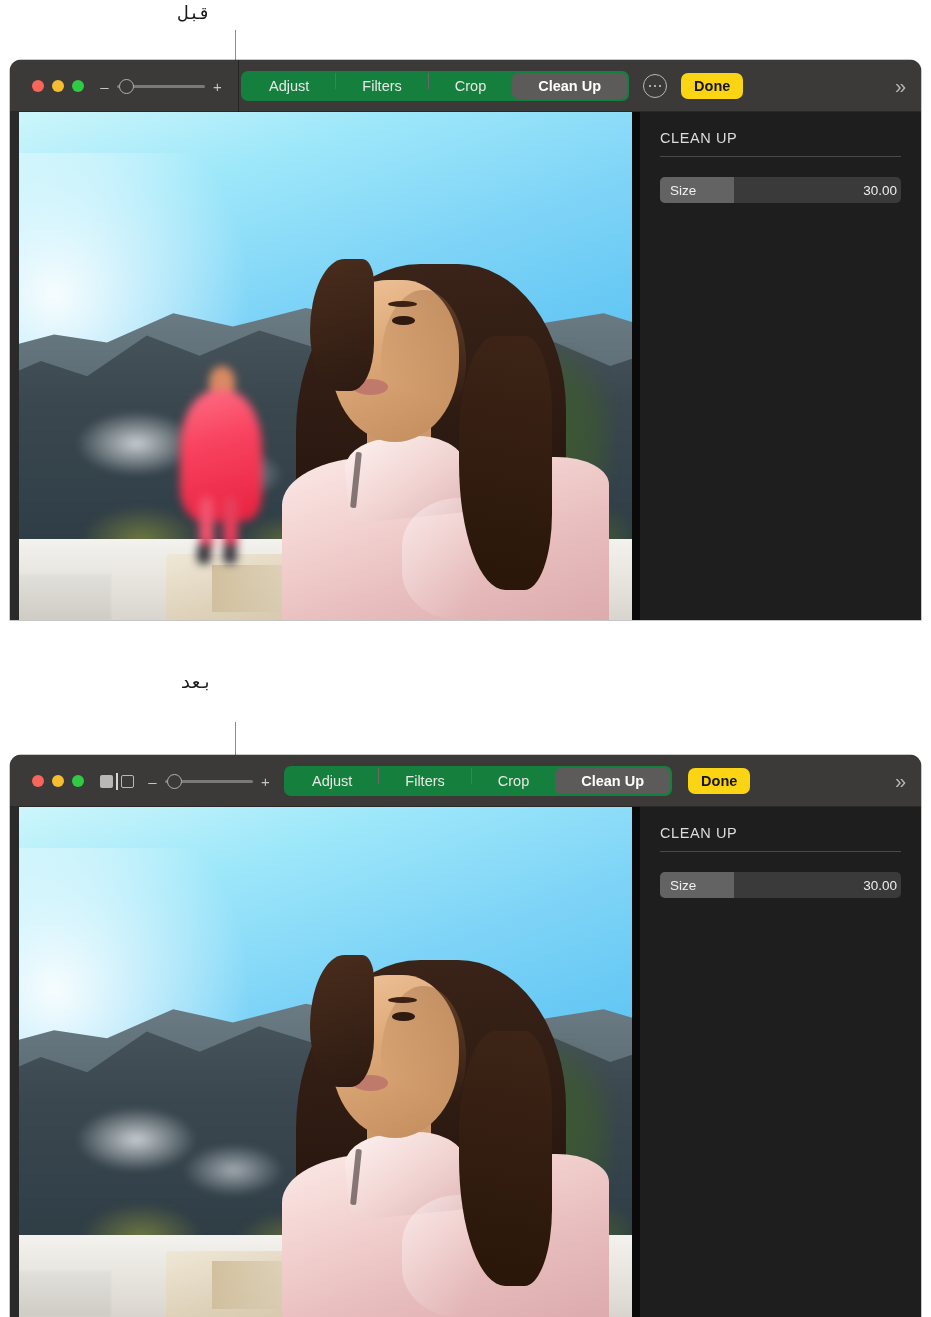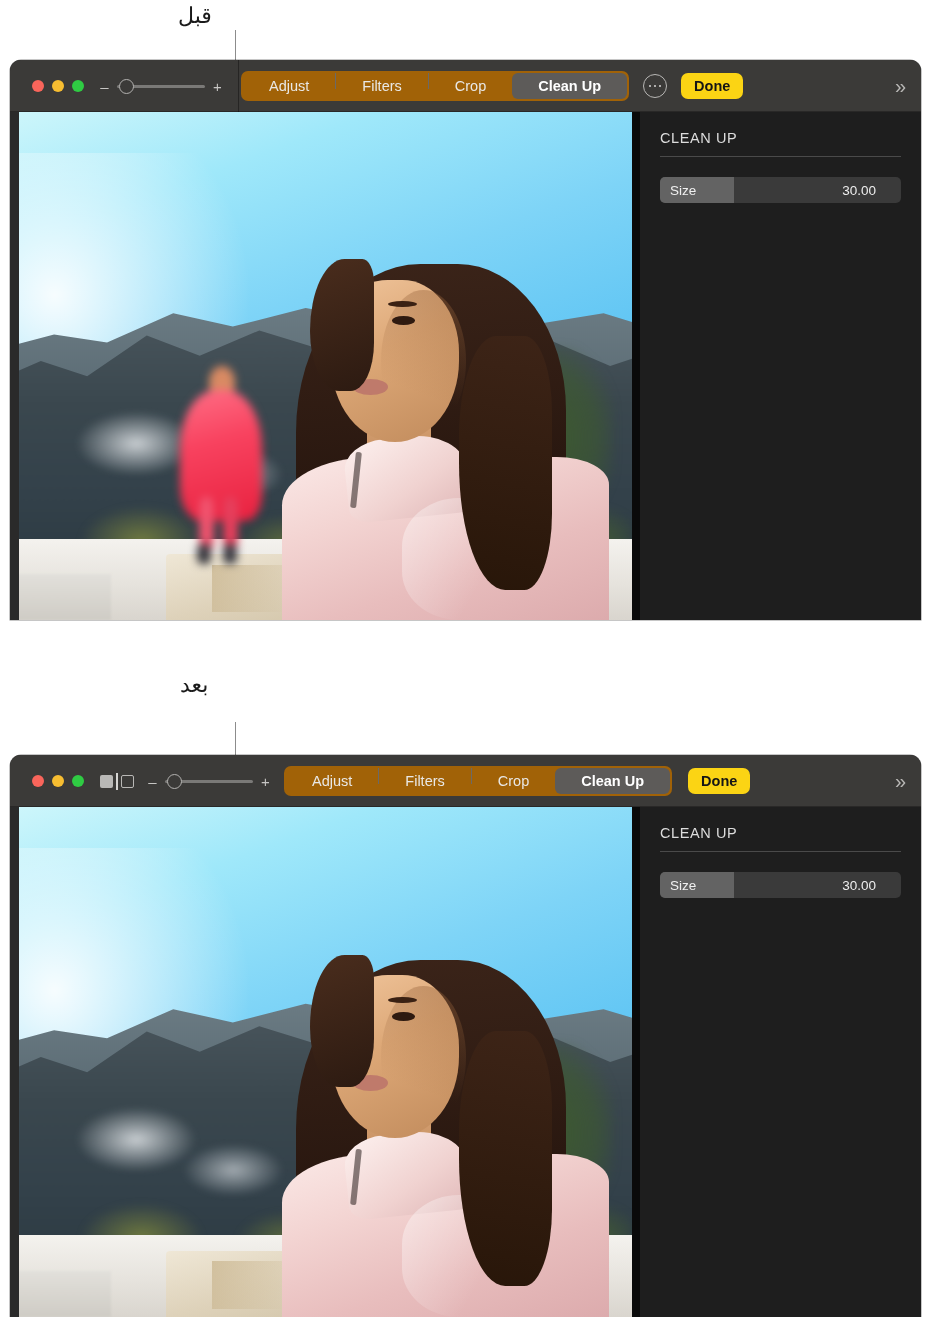--- a/index.html
+++ b/index.html
@@ -13,22 +13,22 @@
     position: relative;
     overflow: hidden;
     font-family: "Liberation Sans", sans-serif;
     -webkit-font-smoothing: antialiased;
   }
 
   
   .callout { position: absolute; }
   .callout-label {
     position: absolute;
-    font-family: Liberation Serif, serif;
-    font-size: 22px;
+    font-family: Liberation Mono, monospace;
+    font-size: 18px;
     color: #1a1a1a;
     white-space: nowrap;
     direction: rtl;
     line-height: 1;
   }
   .callout-line {
     position: absolute;
     width: 1px;
     background: #8c8c8c;
   }
@@ -139,21 +139,21 @@
     width: 1px;
     height: 100%;
     background: rgba(0,0,0,0.35);
     margin: 0 2px;
   }
 
   
   .segmented {
     display: flex;
     align-items: flex-start;
-    background: #a16207;
+    background: #15803d;
     border-radius: 7px;
     height: 30px;
     padding: 2px;
     box-sizing: border-box;
   }
   .seg {
     position: relative;
     display: flex;
     align-items: center;
     justify-content: center;
@@ -270,21 +270,21 @@
     display: flex;
     align-items: center;
     padding: 0 10px;
     min-width: 74px;
     box-sizing: border-box;
   }
   .param-value {
     margin-left: auto;
     color: #ededed;
     font-size: 13.5px;
-    padding-right: 25px;
+    padding-right: 4px;
   }
 
   
   .scene { position: absolute; inset: 0; overflow: hidden; }
   .sky {
     position: absolute;
     left: 0; right: 0; top: 0;
     height: 48%;
     background: linear-gradient(160deg, #cdf6fb 0%, #9fe8fa 28%, #7ed4f7 62%, #5cc3f3 100%);
   }

